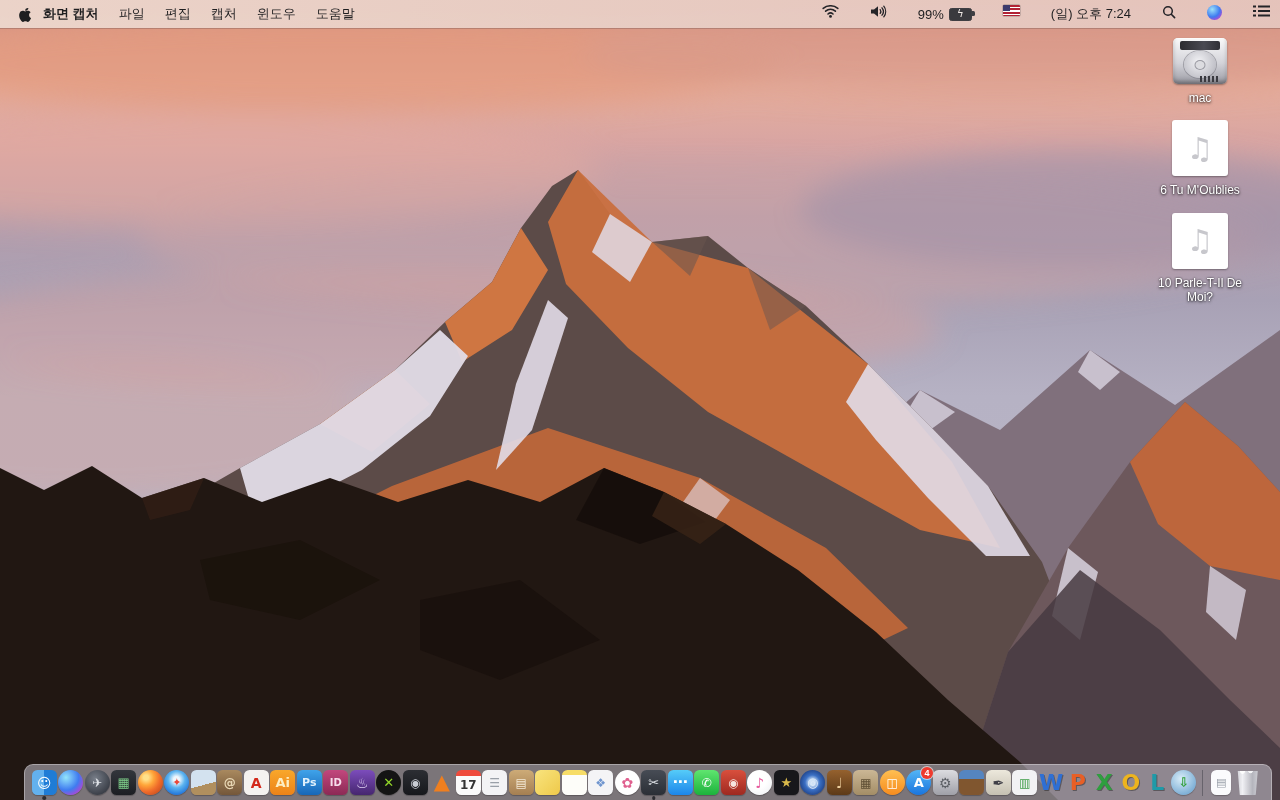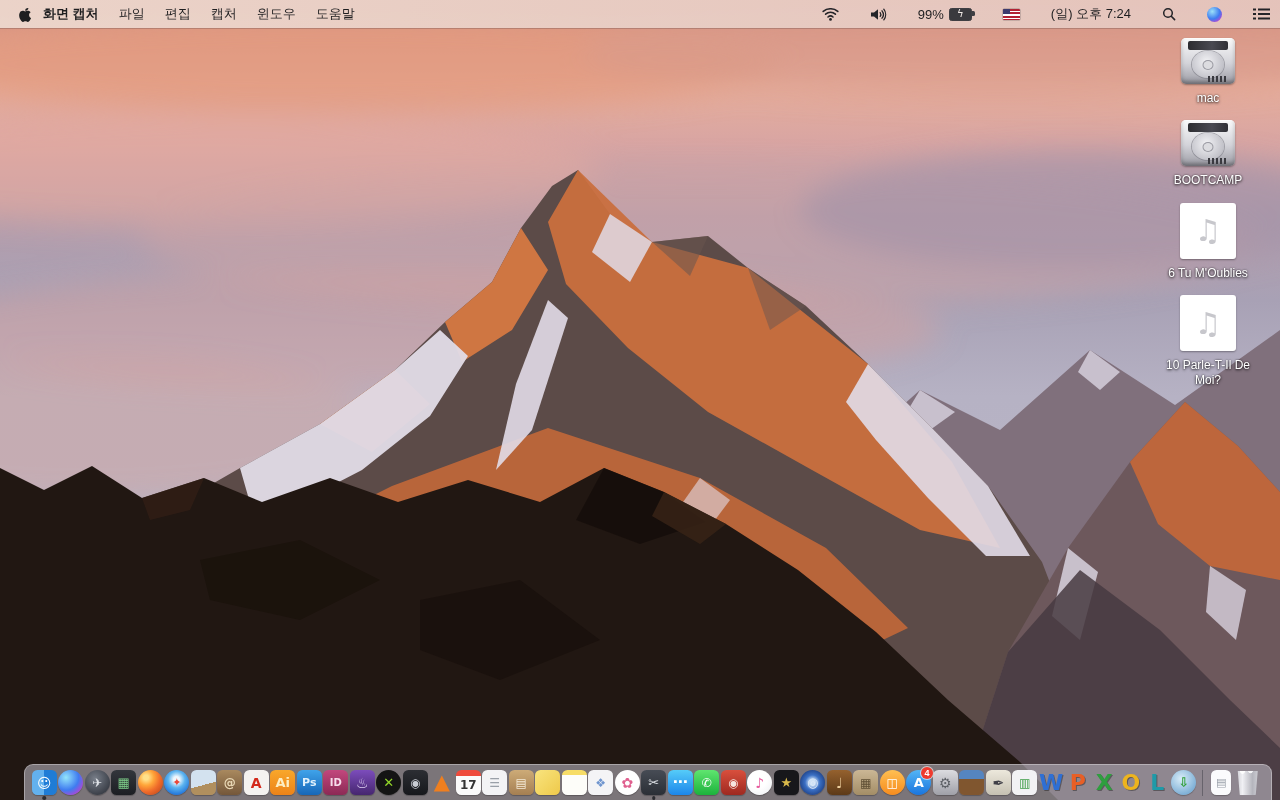--- a/index.html
+++ b/index.html
@@ -13,34 +13,34 @@
   
   .menubar{position:absolute;top:0;left:0;right:0;height:28px;z-index:30;
     display:flex;align-items:center;padding:0 10px;box-sizing:border-box;
     background:linear-gradient(90deg,rgba(236,215,205,.95),rgba(229,198,190,.95));
     box-shadow:0 1px 0 rgba(125,90,85,.4);
     font-size:13px;color:#1e1e20;}
   .menu-left{display:flex;align-items:center;}
   .apple-wrap{margin:0 12px 0 8px;display:flex;align-items:center;}
   .app-name{font-weight:bold;margin-right:20px;}
   .menu-item{margin-right:20px;cursor:default;}
-  .menu-right{margin-left:auto;display:flex;align-items:center;gap:31px;}
+  .menu-right{margin-left:auto;display:flex;gap:31px;}
   .bat-group{display:flex;align-items:center;gap:5px;}
   .bat{width:21px;height:11px;border:1px solid #3f3f43;border-radius:2.5px;background:#3a3a3e;position:relative;}
   .bat::after{content:"";position:absolute;right:-4px;top:2.5px;width:2.5px;height:5px;background:#3f3f43;border-radius:0 1.5px 1.5px 0;}
   .bolt{position:absolute;left:50%;top:50%;transform:translate(-50%,-54%);color:#f3ece8;font-size:10px;line-height:1;font-family:"DejaVu Sans";}
   .flag{width:17px;height:11px;position:relative;border-radius:1px;overflow:hidden;
     background:repeating-linear-gradient(180deg,#b22234 0 1.7px,#ffffff 1.7px 3.4px);box-shadow:0 0 0 .5px rgba(60,60,60,.4);}
   .flag::before{content:"";position:absolute;top:0;left:0;width:7.5px;height:5.5px;background:#3c3b6e;}
   .clock{white-space:nowrap;}
   .siri-dot{width:15px;height:15px;border-radius:50%;
     background:radial-gradient(circle at 35% 30%,#9be0f8,#3e7cf0 52%,#b14ad4 80%,#2c1a5e);}
 
   
-  .desk-icons{position:absolute;top:38px;right:16px;width:112px;z-index:10;
+  .desk-icons{position:absolute;top:38px;right:24px;width:112px;z-index:10;
     display:flex;flex-direction:column;align-items:center;}
   .desk-icon{display:flex;flex-direction:column;align-items:center;margin-bottom:15px;cursor:default;}
   .desk-label{margin-top:7px;color:#fff;font-size:12px;font-weight:500;line-height:1.2;text-align:center;
     max-width:106px;text-shadow:0 1px 3px rgba(0,0,0,.85),0 0 2px rgba(0,0,0,.5);}
   .drive{width:54px;height:46px;border-radius:5px;position:relative;
     background:linear-gradient(180deg,#fafafa,#d3d3d9 55%,#a7a7af 90%,#8f8f97);
     box-shadow:inset 0 -3px 4px rgba(0,0,0,.25),inset 0 1px 1px #fff,0 1px 2px rgba(0,0,0,.35);}
   .drive-strip{position:absolute;top:3px;left:7px;right:7px;height:9px;border-radius:2px;
     background:linear-gradient(90deg,#2c2c30,#4a4a52 60%,#303036);}
   .platter{position:absolute;top:13px;left:50%;transform:translateX(-50%);width:32px;height:27px;border-radius:50%;
@@ -239,39 +239,29 @@
       <div class="drive">
         <div class="drive-strip"></div>
         <div class="platter">
           <div class="hub"></div>
         </div>
         <div class="vents"></div>
       </div>
       <div class="desk-label">mac</div>
     </div>
     <div class="desk-icon">
-      <div class="drive">
-        <div class="drive-strip"></div>
-        <div class="platter">
-          <div class="hub"></div>
-        </div>
-        <div class="vents"></div>
-      </div>
-      <div class="desk-label">BOOTCAMP</div>
+      <div class="music">
+        <span class="note">♫</span>
+      </div>
+      <div class="desk-label">6 Tu M'Oublies</div>
     </div>
     <div class="desk-icon">
       <div class="music">
         <span class="note">♫</span>
       </div>
-      <div class="desk-label">6 Tu M'Oublies</div>
-    </div>
-    <div class="desk-icon">
-      <div class="music">
-        <span class="note">♫</span>
-      </div>
       <div class="desk-label">10 Parle-T-Il De Moi?</div>
     </div>
   </div>
 
 <div class="dock" id="dock">
     <div class="dock-item">
       <div class="ic di-finder">
         <span class="glyph">☺</span>
       </div>
       <span class="run-dot"></span>

